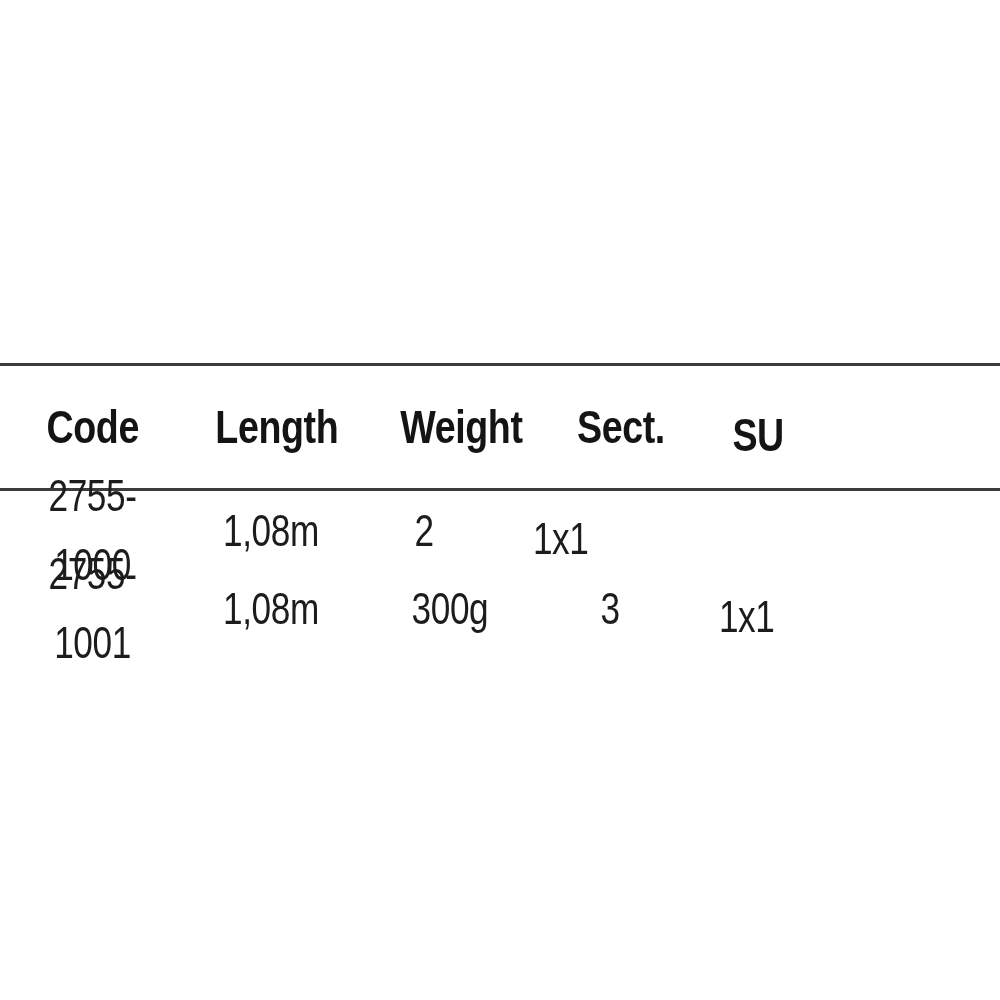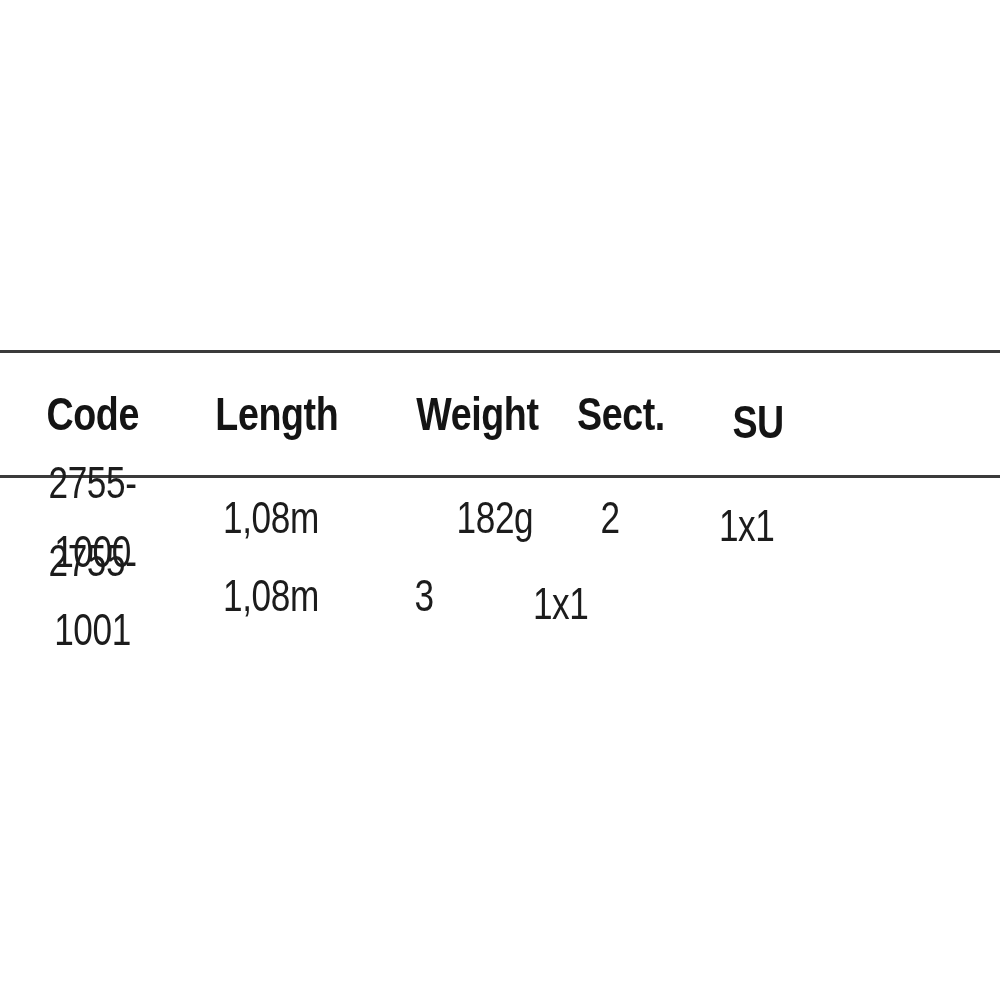--- a/index.html
+++ b/index.html
@@ -12,21 +12,21 @@
     width: 1000px;
     height: 1000px;
     background: #ffffff;
     overflow: hidden;
     font-family: "Liberation Sans", sans-serif;
     color: #141414;
   }
   .spec-table {
     position: absolute;
     left: 0;
-    top: 350px;
+    top: 363px;
     width: 1000px;
   }
   .rule {
     height: 3px;
     background: #3b3b3b;
   }
   .header-row {
     display: flex;
     width: 100%;
     height: 122px;
@@ -61,21 +61,21 @@
     display: inline-block;
     transform: scaleX(0.80);
     transform-origin: 50% 50%;
     letter-spacing: -0.5px;
     white-space: pre-line;
   }
   
   .c0 { width: 18.5%; }
   .c1 { width: 18.3%; align-items: flex-end; }
   .c2 { width: 17.2%; }
-  .c3 { width: 18.6%; justify-content: flex-end; }
+  .c3 { width: 18.6%; }
   .c4 { width: 13.4%; }
   .c5 { width: 14.0%; margin-top: 16px; }
 </style>
 </head>
 <body>
 
 <div class="page">
   <div class="spec-table">
 
     <div class="rule"></div>
@@ -100,38 +100,38 @@
 
     <div class="rule"></div>
 
     <div class="body-row">
       <div class="cell c0">
           <span class="cond">2755-1000</span>
         </div>
       <div class="cell c2">
           <span class="cond">1,08m</span>
         </div>
-      <div class="cell c3">
-          <span class="cond">182g</span>
-        </div>
       <div class="cell c4">
           <span class="cond">2</span>
         </div>
       <div class="cell c5">
           <span class="cond">1x1</span>
         </div>
     </div>
 
     <div class="body-row">
       <div class="cell c0">
           <span class="cond">2755-1001</span>
         </div>
       <div class="cell c2">
           <span class="cond">1,08m</span>
         </div>
+      <div class="cell c3">
+          <span class="cond">300g</span>
+        </div>
       <div class="cell c4">
           <span class="cond">3</span>
         </div>
       <div class="cell c5">
           <span class="cond">1x1</span>
         </div>
     </div>
 
   </div>
 </div>

